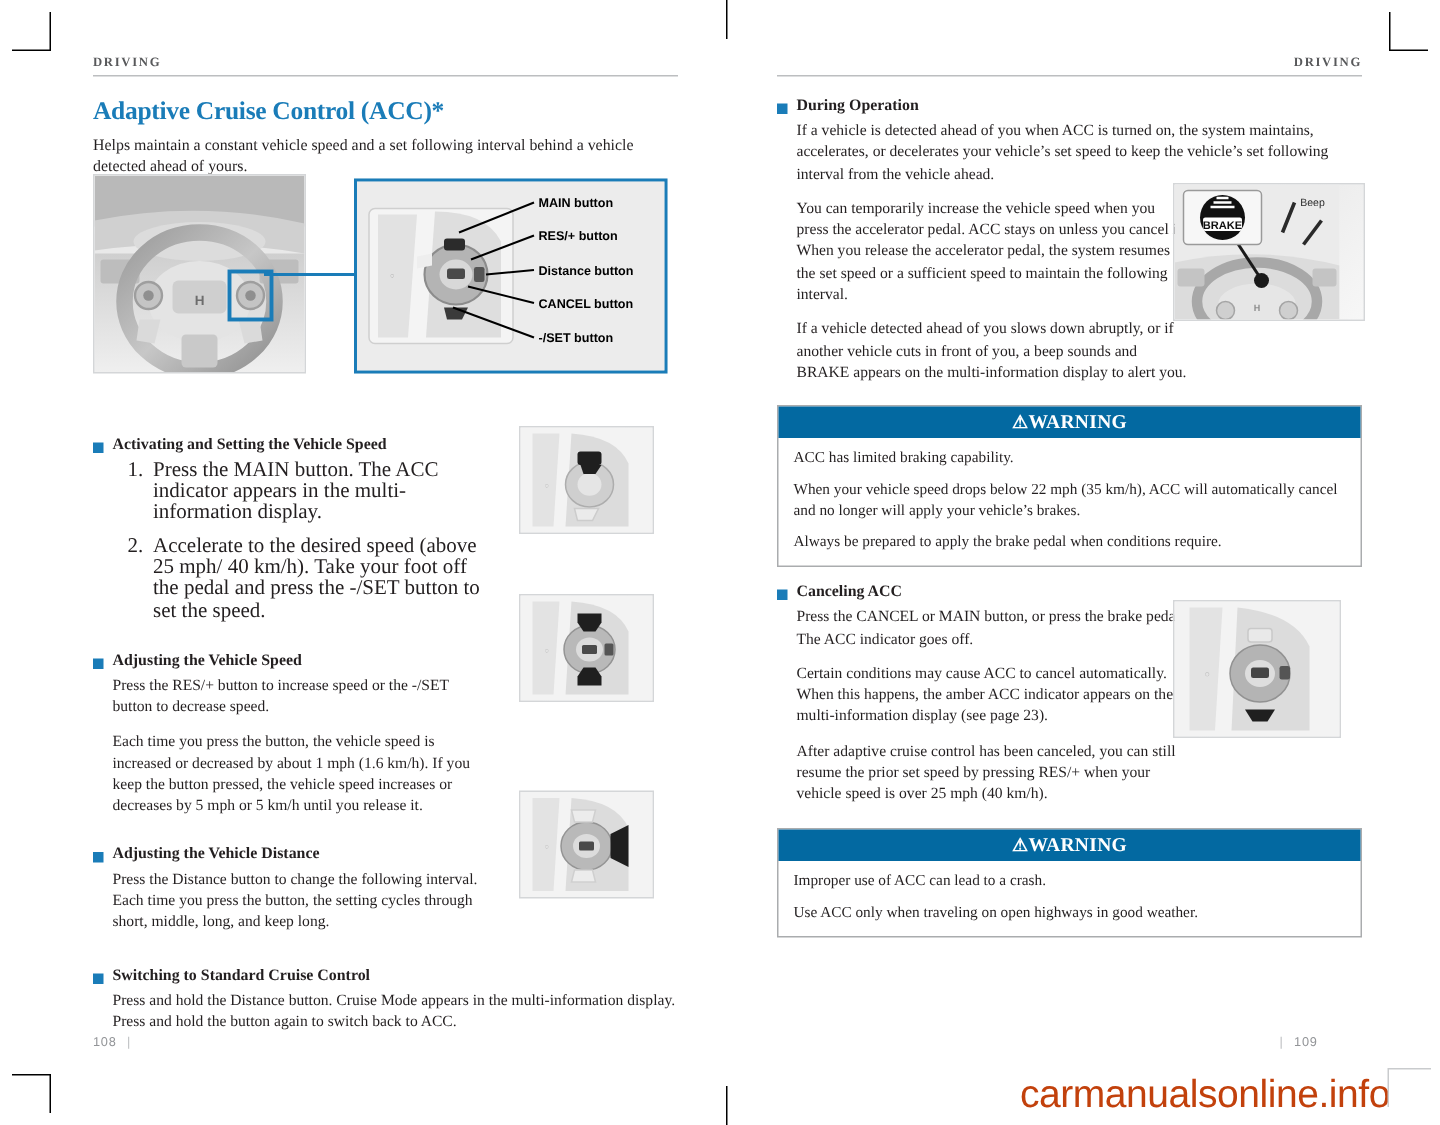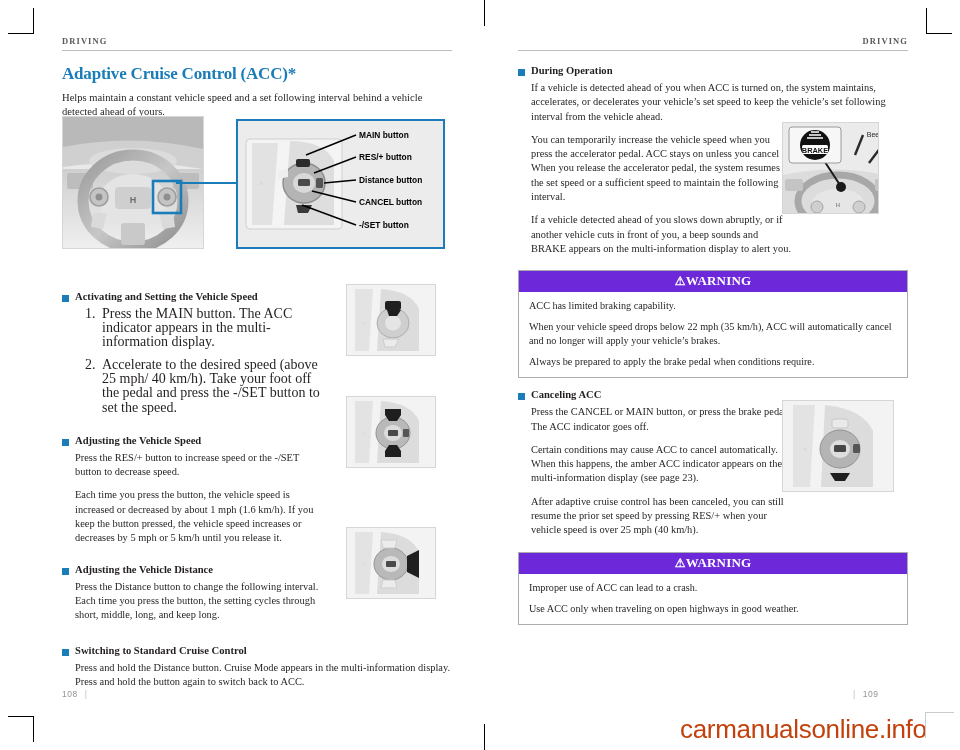--- a/index.html
+++ b/index.html
@@ -73,32 +73,32 @@
   }
   .callout-panel {
     left: 236px; top: 119px; width: 209px; height: 130px;
     border: 2px solid #1a7cb8;
     background: #eceded;
   }
   .minifig { width: 90px; height: 72px; }
   .fig-speed    { left: 346px; top: 284px; }
   .fig-adjust   { left: 346px; top: 396px; }
   .fig-distance { left: 346px; top: 527px; height: 72px; }
-  .fig-brake    { left: 782px; top: 122px; width: 97px; height: 92px; }
+  .fig-brake    { left: 782px; top: 122px; width: 128px; height: 92px; }
   .fig-cancel   { left: 782px; top: 400px; width: 112px; height: 92px; }
 
   svg { display: block; }
 
   
   .connector { position: absolute; left: 176px; top: 182px; width: 62px; height: 2px; background: #1a7cb8; }
 
   
   .warn { border: 1px solid #aaacae; margin-top: 14px; }
   .warn-bar {
-    background: #6d28d9; color: #fff; text-align: center;
+    background: #0369a1; color: #fff; text-align: center;
     font-size: 13px; font-weight: bold; letter-spacing: 0.2px;
     padding: 2px 0 3px 0;
   }
   .warn-bar .tri { font-size: 12px; }
   .warn-body { padding: 7px 10px 8px 10px; }
   .warn-body p { font-size: 10.2px; line-height: 14px; margin: 0 0 7px 0; }
   .warn-body p:last-child { margin-bottom: 0; }
 
   
   .ifeq {

